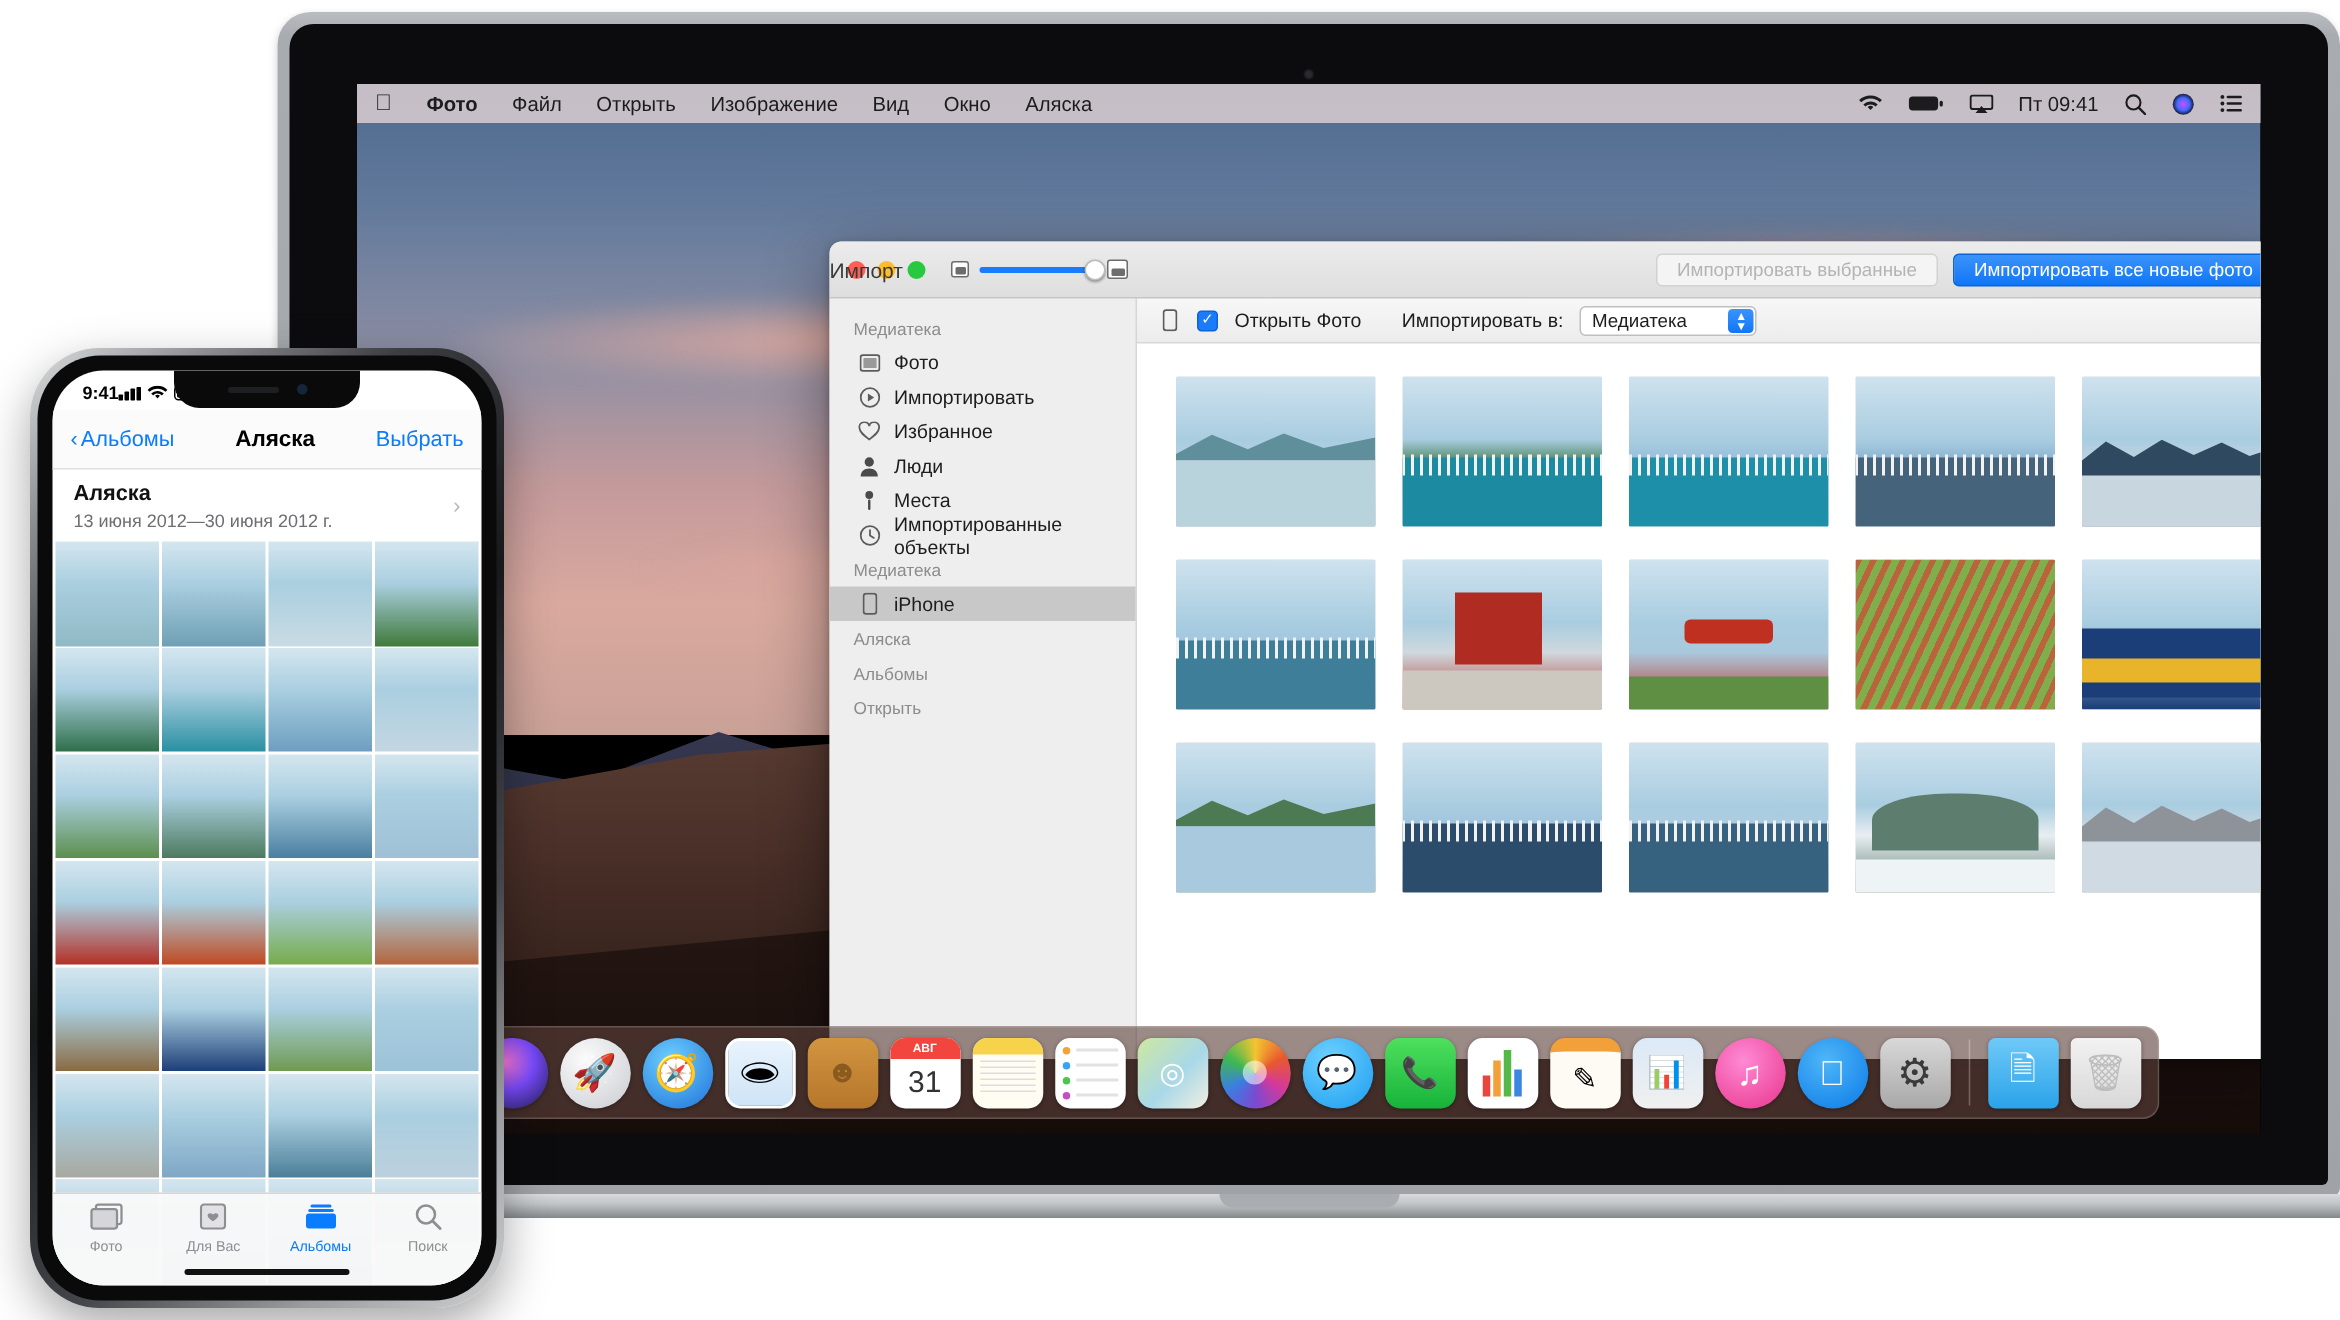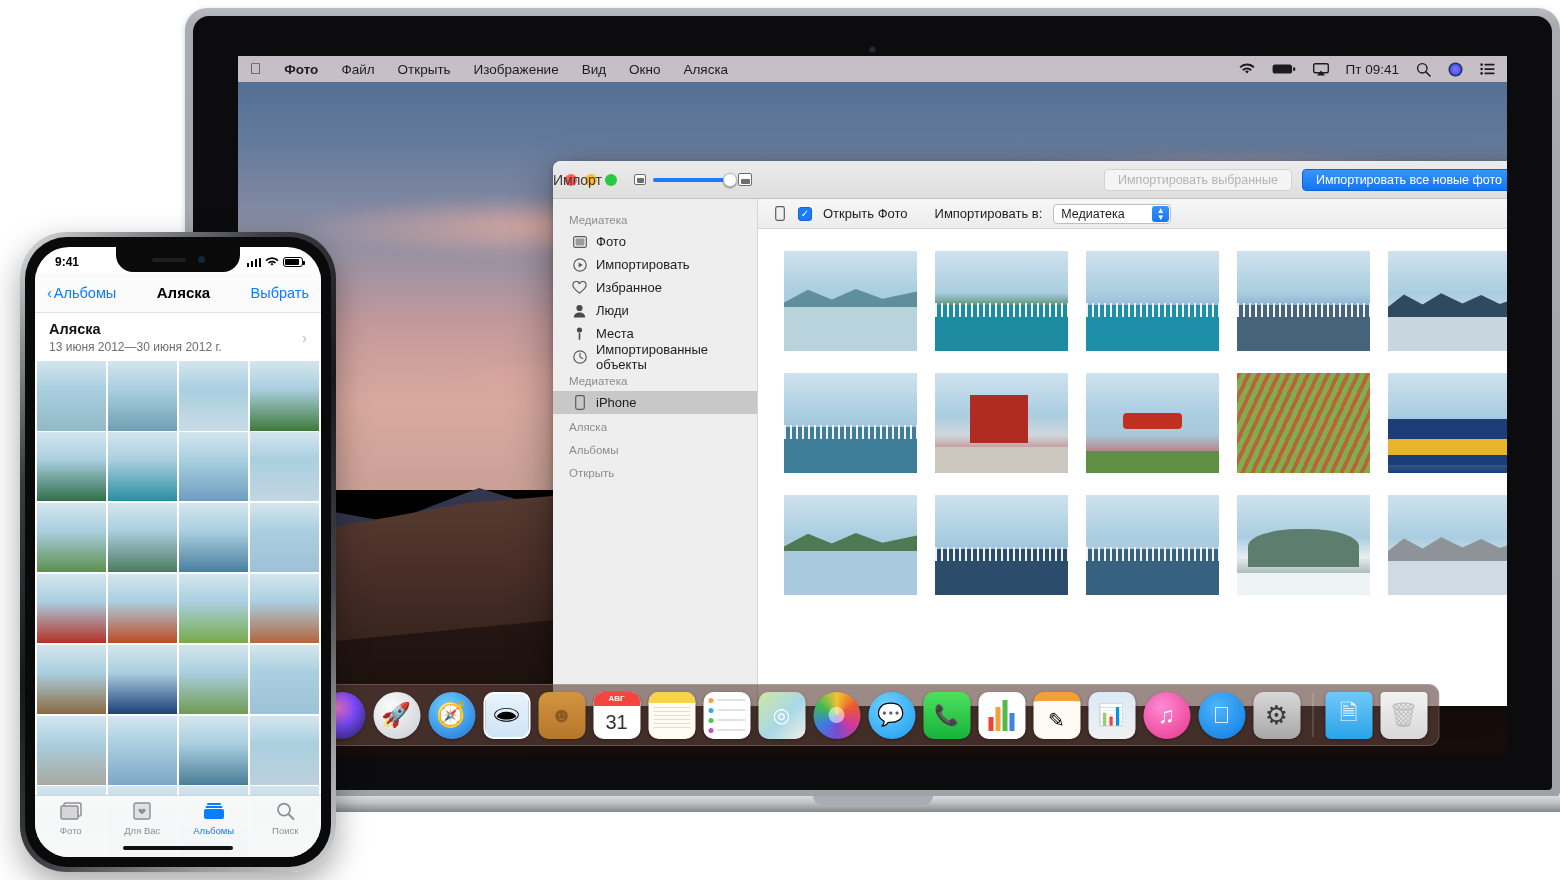--- a/index.html
+++ b/index.html
@@ -180,21 +180,21 @@
     overflow:hidden; background:#fff;
   }
   .ip-notch {
     position:absolute; left:50%; margin-left:-62px; top:0; width:124px; height:25px;
     background:#0a0a0b; border-radius:0 0 17px 17px; z-index:5;
     display:flex;align-items:center;justify-content:center;gap:12px;
   }
   .notch-speaker{width:34px;height:4px;border-radius:2px;background:#1e1f22;}
   .notch-cam{width:7px;height:7px;border-radius:50%;background:#16263a;}
   .ip-status {
-    height:26px; display:flex; align-items:center; justify-content:space-between;
+    height:26px; display:flex; align-items:center; 
     padding:4px 18px 0 20px; font-size:12px; font-weight:bold; color:#000;
   }
   .st-right{display:flex;align-items:center;gap:4px;}
   .bars{display:flex;align-items:flex-end;gap:1.5px;height:9px;}
   .bars i{width:2.5px;background:#000;border-radius:.5px;display:block;}
   .batt{width:20px;height:10px;border:1.3px solid #000;border-radius:3px;position:relative;}
   .batt::before{content:"";position:absolute;left:1px;top:1px;bottom:1px;width:14px;background:#000;border-radius:1px;}
   .batt::after{content:"";position:absolute;right:-3px;top:3px;width:1.6px;height:4px;background:#000;border-radius:0 1px 1px 0;}
   .ip-nav {
     height:40px; display:flex; align-items:center; justify-content:space-between;

